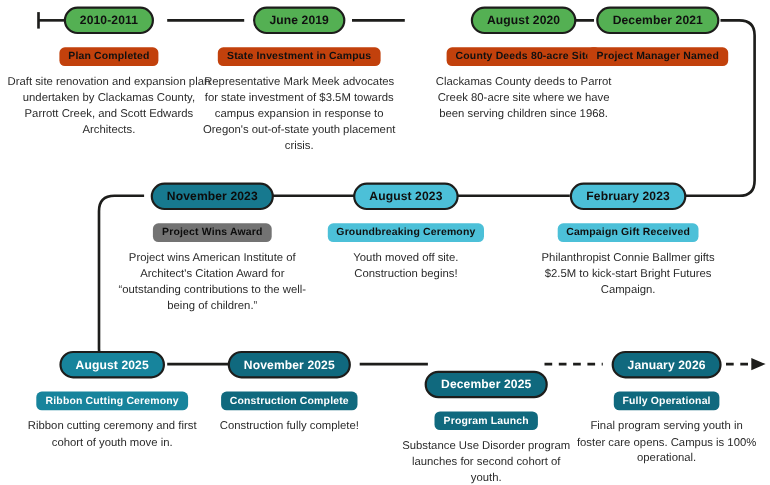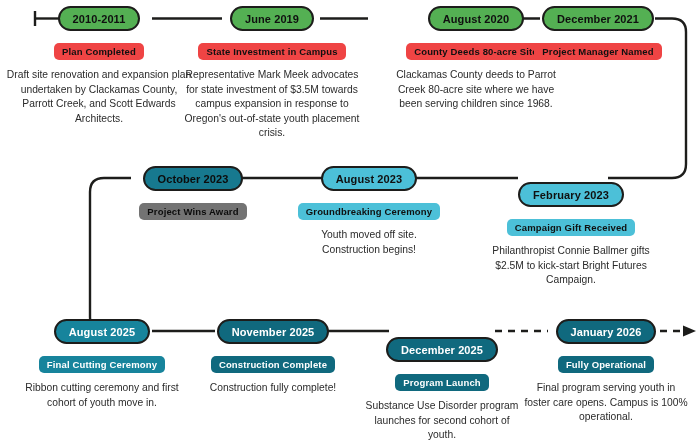--- a/index.html
+++ b/index.html
@@ -62,21 +62,21 @@
   .desc {
     margin-top: 8px;
     font-size: 10.3px;
     line-height: 1.42;
     color: #2b2b2b;
     text-align: center;
     white-space: pre-line;
   }
   
   .g .date-pill { background: #54b053; color: #101010; }
-  .g .label-pill { background: #ef4444; color: #101010; }
+  .g .label-pill { background: #c2410c; color: #101010; }
   
   .c .date-pill { background: #4cc0d8; color: #101010; }
   .c .label-pill { background: #4cc0d8; color: #101010; }
   
   .t .date-pill { background: #17798f; color: #0c0c0c; }
   .t .label-pill { background: #737373; color: #0c0c0c; }
   
   .d .date-pill { background: #10697e; color: #ffffff; }
   .d .label-pill { background: #10697e; color: #ffffff; }
   
@@ -130,43 +130,44 @@
     <div class="label-pill">County Deeds 80-acre Site</div>
     <div class="desc">Clackamas County deeds to Parrot Creek 80-acre site where we have been serving children since 1968.</div>
   </div>
 
   <div class="node g" style="left:513px; top:6px; width:170px;">
     <div class="date-pill">December 2021</div>
     <div class="label-pill">Project Manager Named</div>
   </div>
 
   <div class="node t" style="left:100px; top:166px; width:186px;">
-    <div class="date-pill">October 2023</div>
+    <div class="date-pill">November 2023</div>
     <div class="label-pill">Project Wins Award</div>
+    <div class="desc">Project wins American Institute of Architect's Citation Award for “outstanding contributions to the well-being of children.”</div>
   </div>
 
   <div class="node c" style="left:291px; top:166px; width:156px;">
     <div class="date-pill">August 2023</div>
     <div class="label-pill">Groundbreaking Ceremony</div>
     <div class="desc">Youth moved off site. Construction begins!</div>
   </div>
 
-  <div class="node c" style="left:485px; top:166px; width:172px;margin-top:16px;">
+  <div class="node c" style="left:485px; top:166px; width:172px;">
     <div class="date-pill">February 2023</div>
     <div class="label-pill">Campaign Gift Received</div>
     <div class="desc">Philanthropist Connie Ballmer gifts $2.5M to kick-start Bright Futures Campaign.</div>
   </div>
 
   <div class="node d2" style="left:14px; top:319px; width:176px;">
     <div class="date-pill">August 2025</div>
-    <div class="label-pill">Final Cutting Ceremony</div>
+    <div class="label-pill">Ribbon Cutting Ceremony</div>
     <div class="desc">Ribbon cutting ceremony and first cohort of youth move in.</div>
   </div>
 
-  <div class="node d" style="left:192px; top:319px; width:162px;">
+  <div class="node d" style="left:182px; top:319px; width:162px;">
     <div class="date-pill">November 2025</div>
     <div class="label-pill">Construction Complete</div>
     <div class="desc">Construction fully complete!</div>
   </div>
 
   <div class="node d" style="left:360px; top:337px; width:164px;">
     <div class="date-pill">December 2025</div>
     <div class="label-pill">Program Launch</div>
     <div class="desc">Substance Use Disorder program launches for second cohort of youth.</div>
   </div>

